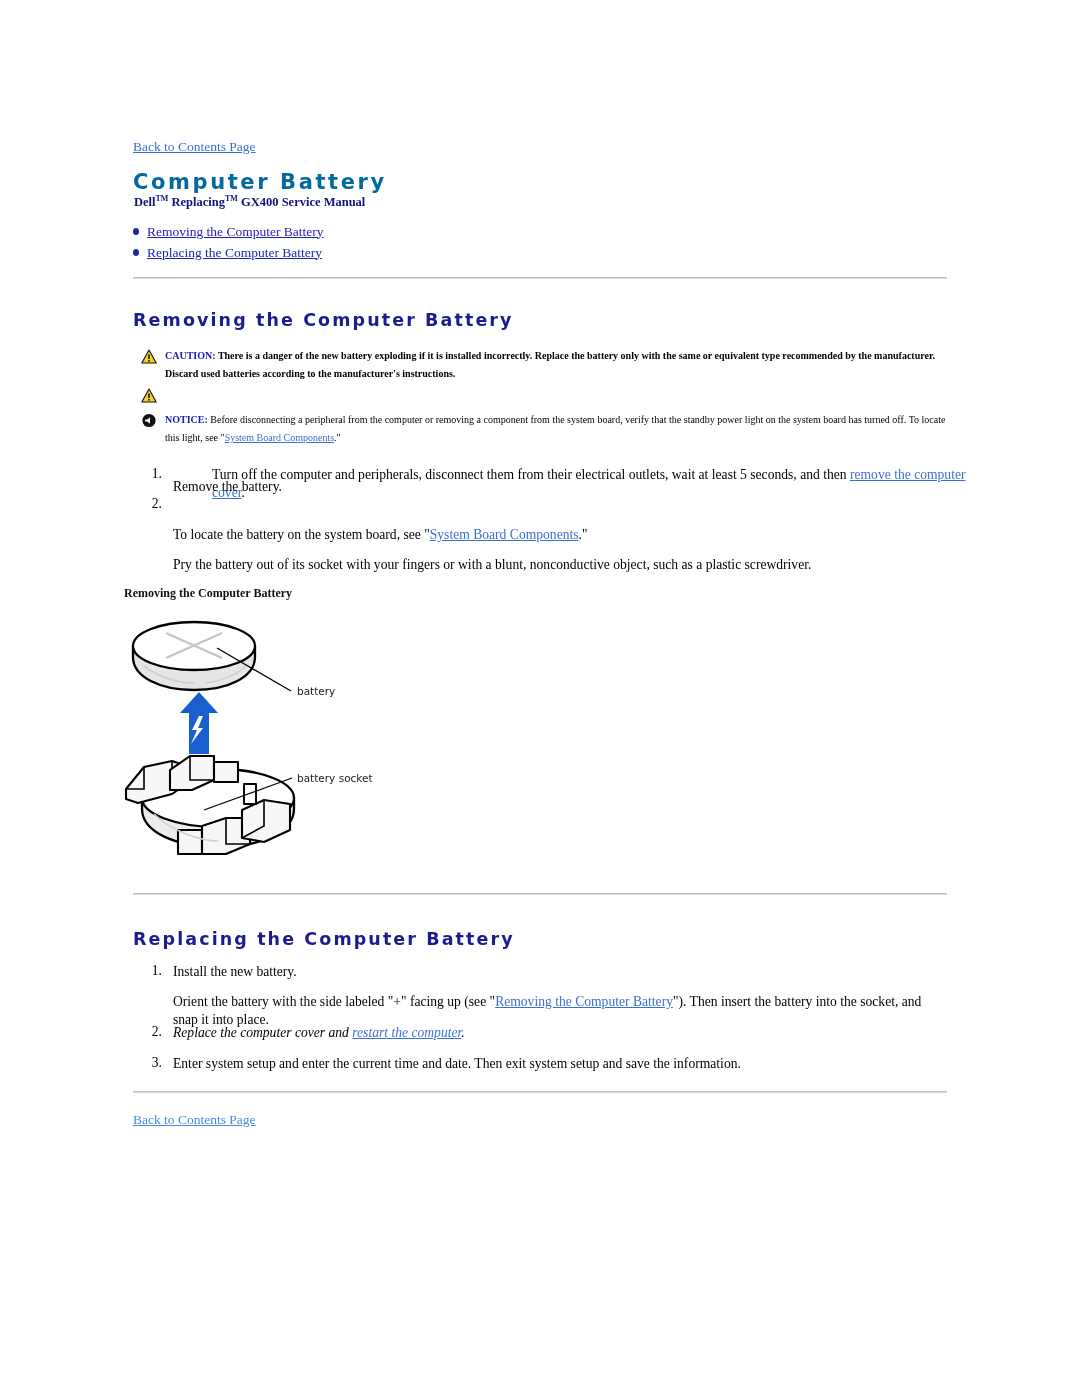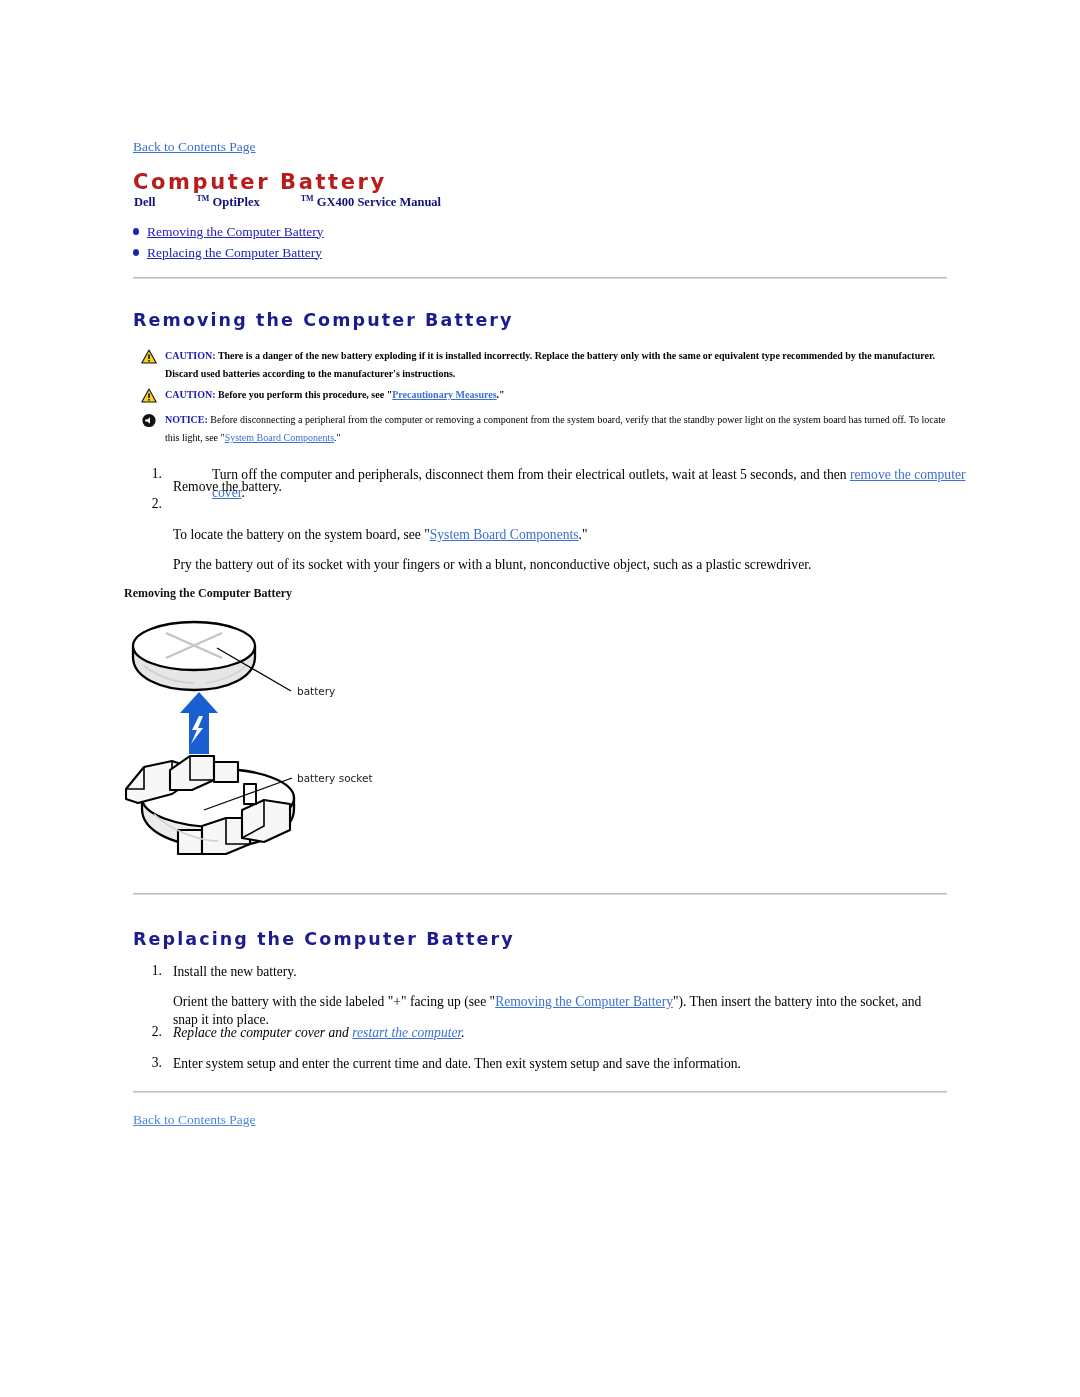--- a/index.html
+++ b/index.html
@@ -30,34 +30,34 @@
 
   
   .doc-title {
     position: absolute;
     left: 133px;
     top: 170px;
     font-family: "DejaVu Sans", sans-serif;
     font-size: 21px;
     font-weight: bold;
     letter-spacing: 2.6px;
-    color: #b91c1c;
+    color: #0369a1;
     white-space: nowrap;
   }
   .doc-subtitle {
     position: absolute;
     left: 134px;
     top: 194px;
     font-family: "Liberation Serif", serif;
     font-weight: bold;
     font-size: 12.5px;
     color: #11117e;
     white-space: nowrap;
   }
-  .doc-subtitle sup { font-size: 8px; vertical-align: super; margin-left: 41px; }
+  .doc-subtitle sup { font-size: 8px; vertical-align: super; }
 
   
   .bullet-list { position: absolute; left: 133px; top: 221px; }
   .bullet-row {
     display: flex;
     align-items: center;
     height: 21px;
   }
   .bullet-dot {
     width: 6px; height: 7px;
@@ -190,21 +190,21 @@
   }
 </style>
 </head>
 <body>
 
 <a class="contents-link contents-top">Back to Contents Page</a>
 
 <div class="doc-title">Computer Battery</div>
 
 <div class="doc-subtitle">
-  <span>Dell</span><sup>TM</sup><span> OptiPlex</span><sup>TM</sup><span> GX400 Service Manual</span>
+  <span>Dell</span><sup>TM</sup><span> Replacing</span><sup>TM</sup><span> GX400 Service Manual</span>
 </div>
 
 <div class="bullet-list">
   <div class="bullet-row">
     <span class="bullet-dot"></span>
     <a class="bullet-link">Removing the Computer Battery</a>
   </div>
   <div class="bullet-row">
     <span class="bullet-dot"></span>
     <a class="bullet-link">Replacing the Computer Battery</a>
@@ -229,21 +229,20 @@
 </div>
 
 <div class="admon admon-caution a2">
   <span class="admon-icon">
     <svg width="16" height="15" viewBox="0 0 16 15">
       <polygon points="8,1 15.2,14 0.8,14" fill="#f5d020" stroke="#111111" stroke-width="1.1" stroke-linejoin="round"></polygon>
       <rect x="7.2" y="5.4" width="1.6" height="4.6" fill="#111111"></rect>
       <rect x="7.2" y="11" width="1.6" height="1.6" fill="#111111"></rect>
     </svg>
   </span>
-  <span class="admon-body"><span class="admon-label">CAUTION:</span><span> Before you perform this procedure, see "</span><a class="ilink ilink-bold">Precautionary Measures</a><span>."</span></span>
 </div>
 
 <div class="admon admon-notice a3">
   <span class="admon-icon">
     <svg width="16" height="15" viewBox="0 0 16 15">
       <circle cx="8" cy="7.5" r="6.6" fill="#111111"></circle>
       <polygon points="5.2,7.5 9.0,4.2 9.0,10.8" fill="#ffffff"></polygon>
       <rect x="4.2" y="6.5" width="2.6" height="2.0" fill="#ffffff"></rect>
     </svg>
   </span>

